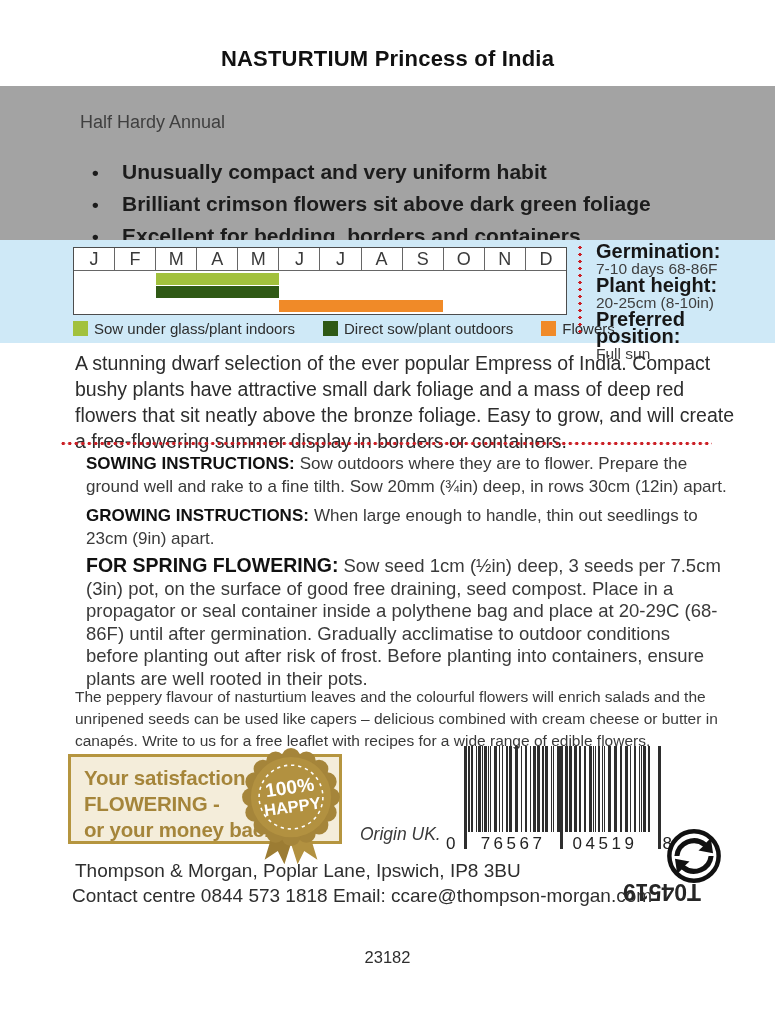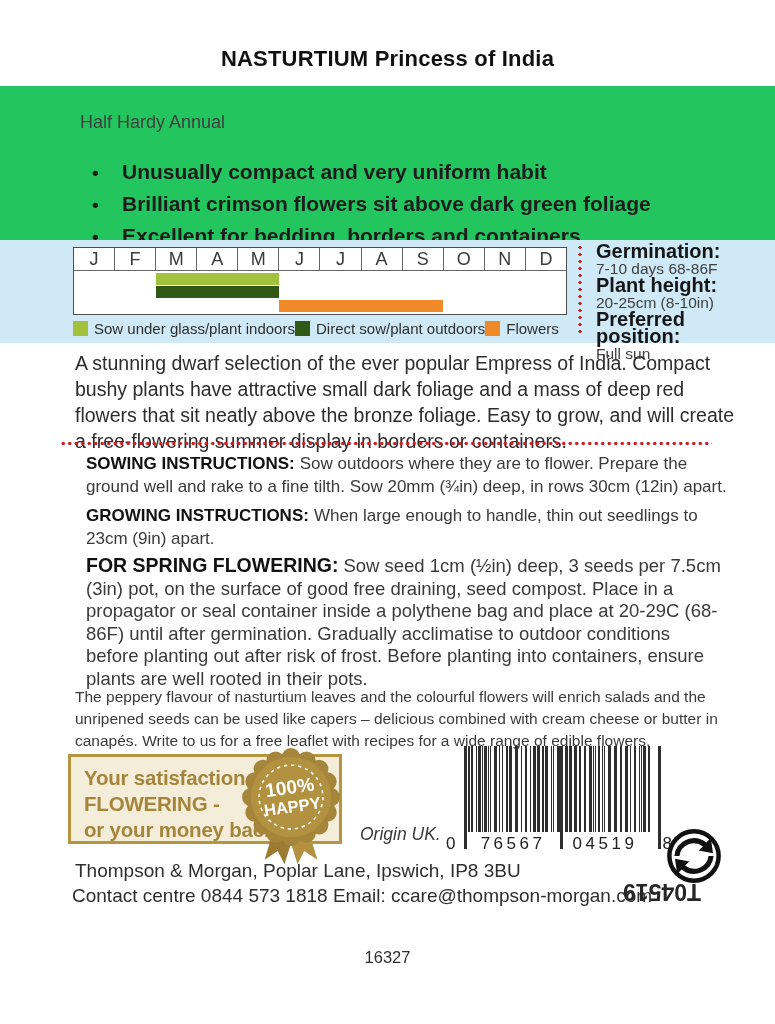--- a/index.html
+++ b/index.html
@@ -4,37 +4,37 @@
 <style>
   * { margin:0; padding:0; box-sizing:border-box; }
   html,body { background:#ffffff; }
   body { font-family:"Liberation Sans", sans-serif; color:#262626; }
   .page { position:relative; width:775px; height:1024px; margin:0 auto; background:#ffffff; overflow:hidden; }
 
   .title { position:absolute; top:46px; left:0; width:100%; text-align:center;
            font-size:22px; font-weight:bold; color:#111; letter-spacing:.2px; }
 
   
-  .blue-top { position:absolute; top:86px; left:0; width:775px; height:154px; background:#22c55e; }
+  .blue-top { position:absolute; top:86px; left:0; width:775px; height:154px; background:#a3a3a3; }
   .half-hardy { position:absolute; left:80px; top:26px; font-size:18px; color:#3f3f3f; }
   .bullets { position:absolute; left:92px; top:70px; font-size:21px; font-weight:bold; color:#1c1c1c; }
   .bullet-row { display:flex; align-items:baseline; line-height:31px; }
   .bullet-dot { width:30px; font-size:19px; }
 
   
   .blue-cal { position:absolute; top:240px; left:0; width:775px; height:103px; background:#cfe9f7; }
   .cal-table { position:absolute; left:73px; top:7px; width:494px; height:68px;
                background:#ffffff; border:1.5px solid #4d4d4d; }
   .cal-head { display:flex; height:23px; border-bottom:1px solid #666; }
   .mcell { flex:1; text-align:center; line-height:22px; font-size:18px; color:#3a3a3a;
            border-right:1px solid #666; }
   .mcell:last-child { border-right:none; }
   .cal-body { position:relative; height:41px; }
   .cbar { position:absolute; height:12px; }
-  .legend { position:absolute; left:73px; top:80px; display:flex; align-items:center; }
+  .legend { position:absolute; left:73px; top:80px; display:flex; gap:28px; align-items:center; }
   .lgitem { display:flex; align-items:center; gap:6px; font-size:15px; color:#2e2e2e; }
   .lgsq { display:inline-block; width:15px; height:15px; }
   .v-dotted { position:absolute; left:578px; top:4px; width:4px; height:92px;
               background:radial-gradient(circle, #cb2026 1.5px, transparent 1.8px);
               background-size:4px 7px; background-repeat:repeat-y; }
   .info-panel { position:absolute; left:596px; top:3px; width:175px; }
   .ip-label { font-size:20px; font-weight:bold; color:#161616; line-height:17px; }
   .ip-value { font-size:15.5px; color:#3f3f3f; line-height:17px; }
 
   
@@ -265,14 +265,14 @@
       <circle cx="50" cy="50" r="44" fill="none" stroke="#111" stroke-width="8"></circle>
       <path d="M15 50 A35 35 0 0 1 72 26 L80 18 L84 45 L58 40 L66 33 A26 26 0 0 0 24 50 Z" fill="#111"></path>
       <path d="M85 50 A35 35 0 0 1 28 74 L20 82 L16 55 L42 60 L34 67 A26 26 0 0 0 76 50 Z" fill="#111"></path>
     </svg>
 
     <div class="tcode">T04519</div>
     <div class="addr1">Thompson &amp; Morgan, Poplar Lane, Ipswich, IP8 3BU</div>
     <div class="addr2">Contact centre 0844 573 1818 Email: ccare@thompson-morgan.com</div>
   </div>
 
-  <div class="packet-code">16327</div>
+  <div class="packet-code">23182</div>
 </div>
 
 </body></html>

